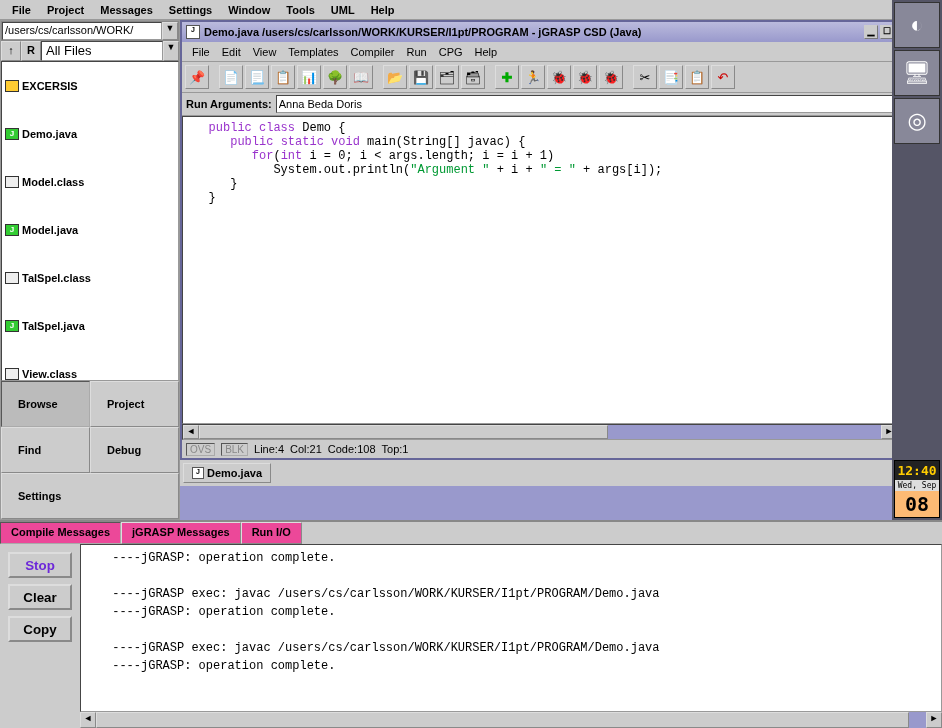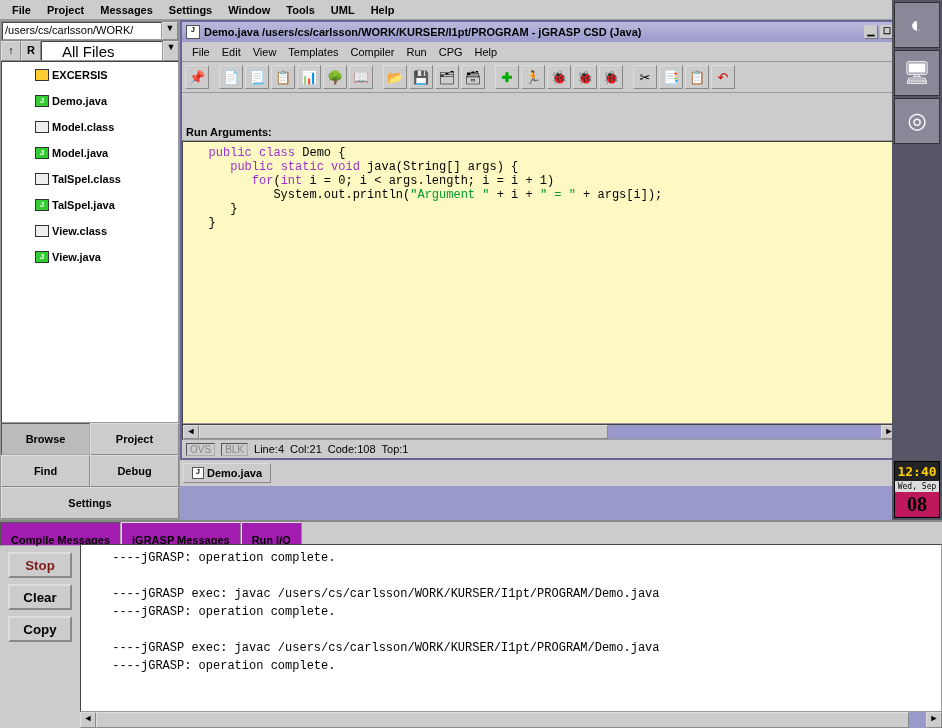--- a/index.html
+++ b/index.html
@@ -69,57 +69,55 @@
   text-align: center;
   font-weight: bold;
   cursor: pointer;
   font-size: 11px;
   line-height: 17px;
 }
 .filter-select {
   flex: 1;
   background: white;
   border: 1px inset #999;
-  padding: 1px 20px;
-  font-size: 15px;
+  padding: 1px 4px;
+  font-size: 13px;
 }
 .file-list {
   flex: 1;
   background: white;
   border: 1px inset #999;
   overflow-y: auto;
 }
 .file-item {
   display: flex;
   align-items: flex-start;
-  padding: 7px 3px;
-  cursor: pointer;
-  font-weight: bold;
-  margin-left: 30px;
+  padding: 18px 3px;
+  cursor: pointer;
+  font-weight: bold;
 }
 .file-icon {
   width: 14px;
   height: 12px;
   margin-right: 3px;
   display: inline-block;
   border: 1px solid #333;
 }
 .icon-folder { background: #ffcc33; }
 .icon-java { background: #33cc33; color:white; font-size:8px; text-align:center; line-height:10px; }
 .icon-class { background: #eeeeee; }
 .left-tabs {
   display: flex;
   flex-wrap: wrap;
 }
 .left-tab {
   flex: 1 0 50%;
   background: #ccc;
   border: 1px outset #ddd;
-  text-align: center;
-  padding: 9px;
+  padding: 16px;
   font-weight: bold;
   cursor: pointer;
   min-width: 50%;
 }
 .left-tab.active { background: #bbb; border: 1px inset #aaa; }
 .right-area {
   flex: 1;
   background: #9999cc;
   padding: 0;
   position: relative;
@@ -176,33 +174,32 @@
   cursor: pointer;
   font-size: 13px;
 }
 .tool-sep { width: 6px; }
 .run-args-row {
   display: flex;
   align-items: center;
   padding: 2px 4px;
   background: #ccc;
   border-bottom: 1px solid #999;
-  margin-top: 31px;
 }
 .run-args-label { font-weight: bold; padding-right: 4px; }
 .run-args-input {
   flex: 1;
   background: white;
   border: 1px inset #999;
   padding: 2px;
   font-size: 11px;
 }
 .code-area {
   flex: 1;
-  background: #fef9c3;
+  background: #ffffff;
   border: 1px inset #999;
   font-family: "Courier New", monospace;
   font-size: 12px;
   padding: 4px;
   overflow: auto;
   white-space: pre;
   line-height: 14px;
 }
 .kw-purple { color: #9933cc; }
 .kw-str { color: #009933; }
@@ -250,23 +247,23 @@
   border-top: 2px solid #888;
   background: #ccc;
   display: flex;
   flex-direction: column;
 }
 .bottom-tabs {
   display: flex;
   height: 22px;
 }
 .bottom-tab {
-  background: #a21caf;
+  background: #ec4899;
   border: 1px outset #ddd;
-  padding: 11px 10px;
+  padding: 3px 10px;
   font-weight: bold;
   cursor: pointer;
 }
 .bottom-tab.active { border: 1px inset #aaa; }
 .bottom-content {
   flex: 1;
   display: flex;
 }
 .bottom-buttons {
   width: 80px;
@@ -275,21 +272,21 @@
   gap: 6px;
   padding: 8px;
 }
 .bottom-buttons button {
   height: 26px;
   background: #ccc;
   border: 2px outset #ddd;
   font-weight: bold;
   cursor: pointer;
 }
-.bottom-buttons button:disabled { color: #7f1d1d; }
+.bottom-buttons button:disabled { color: #6d28d9; }
 .console {
   flex: 1;
   background: white;
   border: 1px inset #999;
   font-family: Liberation Mono, monospace;
   font-size: 12px;
   padding: 4px 4px 4px 24px;
   overflow: auto;
   white-space: pre;
   line-height: 18px;
@@ -325,21 +322,21 @@
 .clock-widget {
   width: 46px;
   background: #222;
   border: 1px solid #000;
   color: #ffcc00;
   text-align: center;
   font-family: monospace;
 }
 .clock-time { font-size: 13px; font-weight: bold; padding: 2px; }
 .clock-date { background: #ddd; color: #000; font-size: 8px; padding: 1px; }
-.clock-day { background: #be185d; color: #000; font-size: 20px; font-weight: bold; padding: 1px; font-family: Liberation Serif, serif; }
+.clock-day { background: #fdba74; color: #000; font-size: 20px; font-weight: bold; padding: 1px; }
 .bottom-scroll {
   height: 16px;
   background: #ccc;
   display: flex;
 }
 </style>
 </head>
 <body>
 
 <div class="main-menubar">
@@ -450,23 +447,24 @@
         <div class="tool-btn">🐞</div>
         <div class="tool-btn">🐞</div>
         <div class="tool-sep"></div>
         <div class="tool-btn">✂</div>
         <div class="tool-btn">📑</div>
         <div class="tool-btn">📋</div>
         <div class="tool-btn" style="color:#c00">↶</div>
       </div>
       <div class="run-args-row">
         <span class="run-args-label">Run Arguments:</span>
+        <input class="run-args-input" value="Anna Beda Doris" style="">
       </div>
       <div class="code-area" id="code-area"><span>   </span><span class="kw-purple">public class</span><span> Demo {
-</span><span>      </span><span class="kw-purple">public static void</span><span> java(String[] args) {
+</span><span>      </span><span class="kw-purple">public static void</span><span> main(String[] javac) {
 </span><span>         </span><span class="kw-purple">for</span><span>(</span><span class="kw-purple">int</span><span> i = 0; i &lt; args.length; i = i + 1)
 </span><span>            System.out.println(</span><span class="kw-str">"Argument "</span><span> + i + </span><span class="kw-str">" = "</span><span> + args[i]);
 </span><span>      }
 </span><span>   }
 </span></div>
       <div class="editor-scroll">
         <div class="scroll-arrow">◄</div>
         <div class="scroll-track">
             <div class="scroll-thumb"></div>
           </div>

